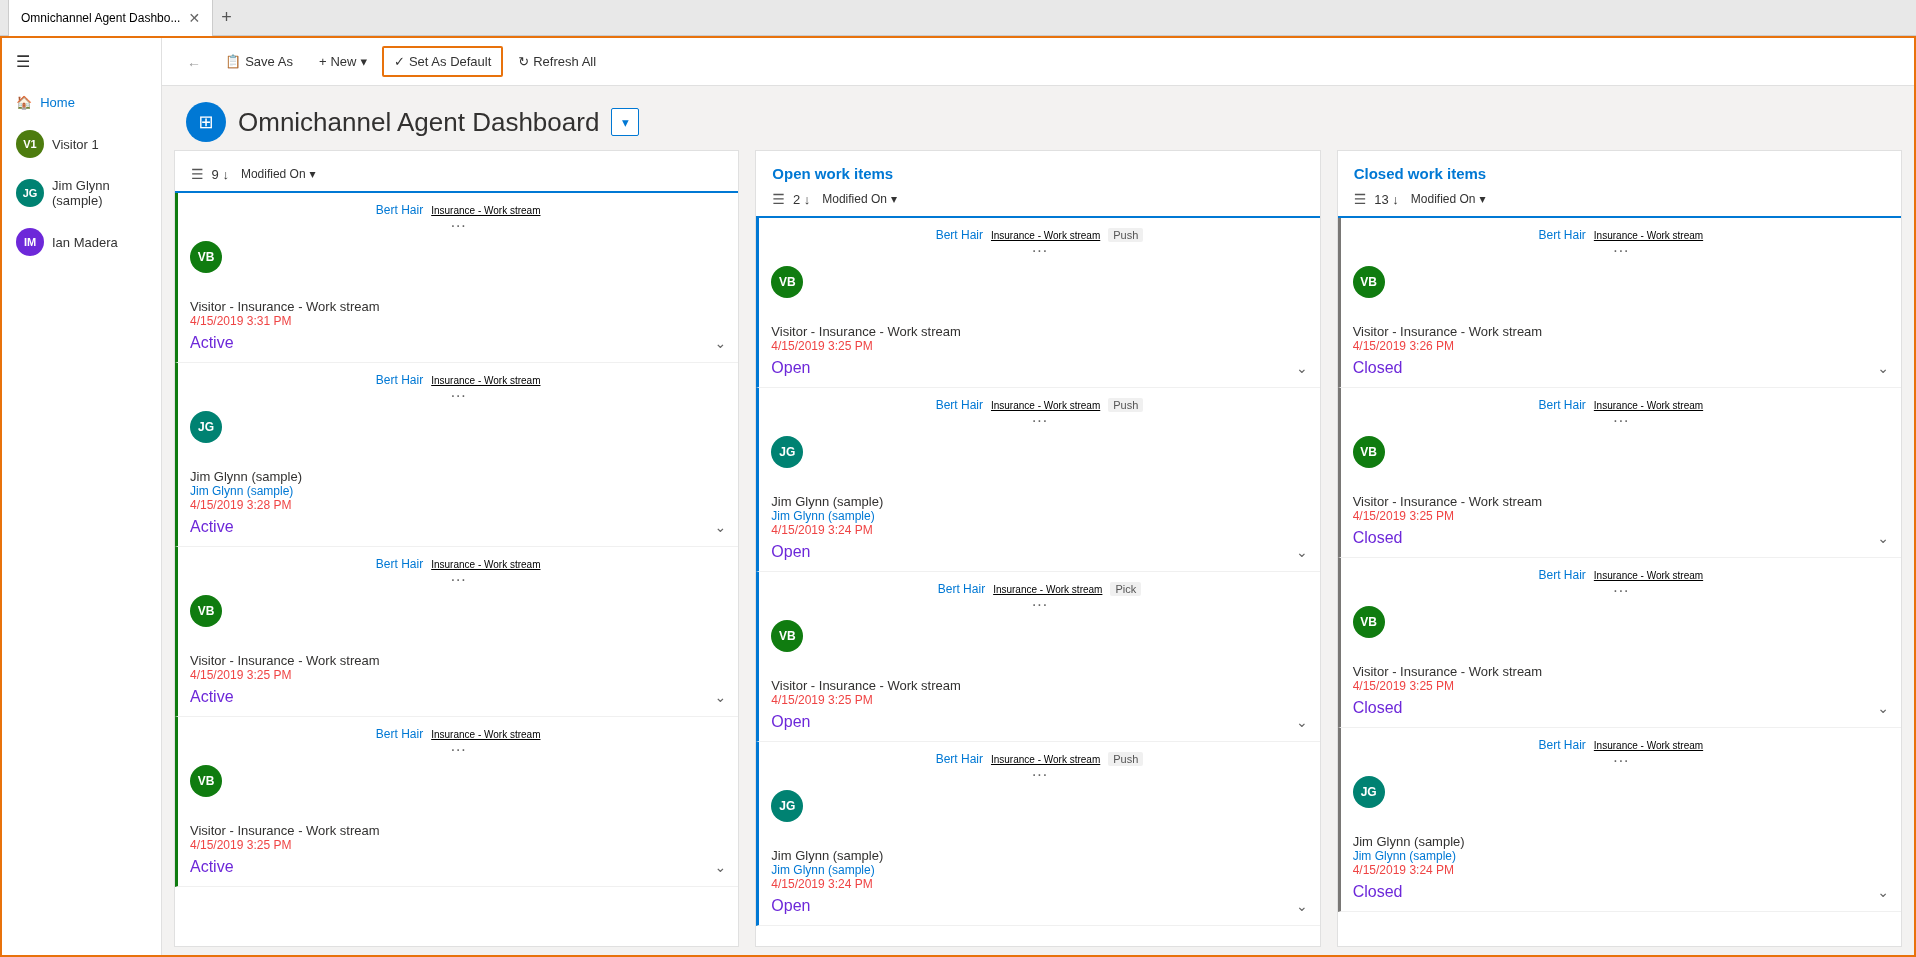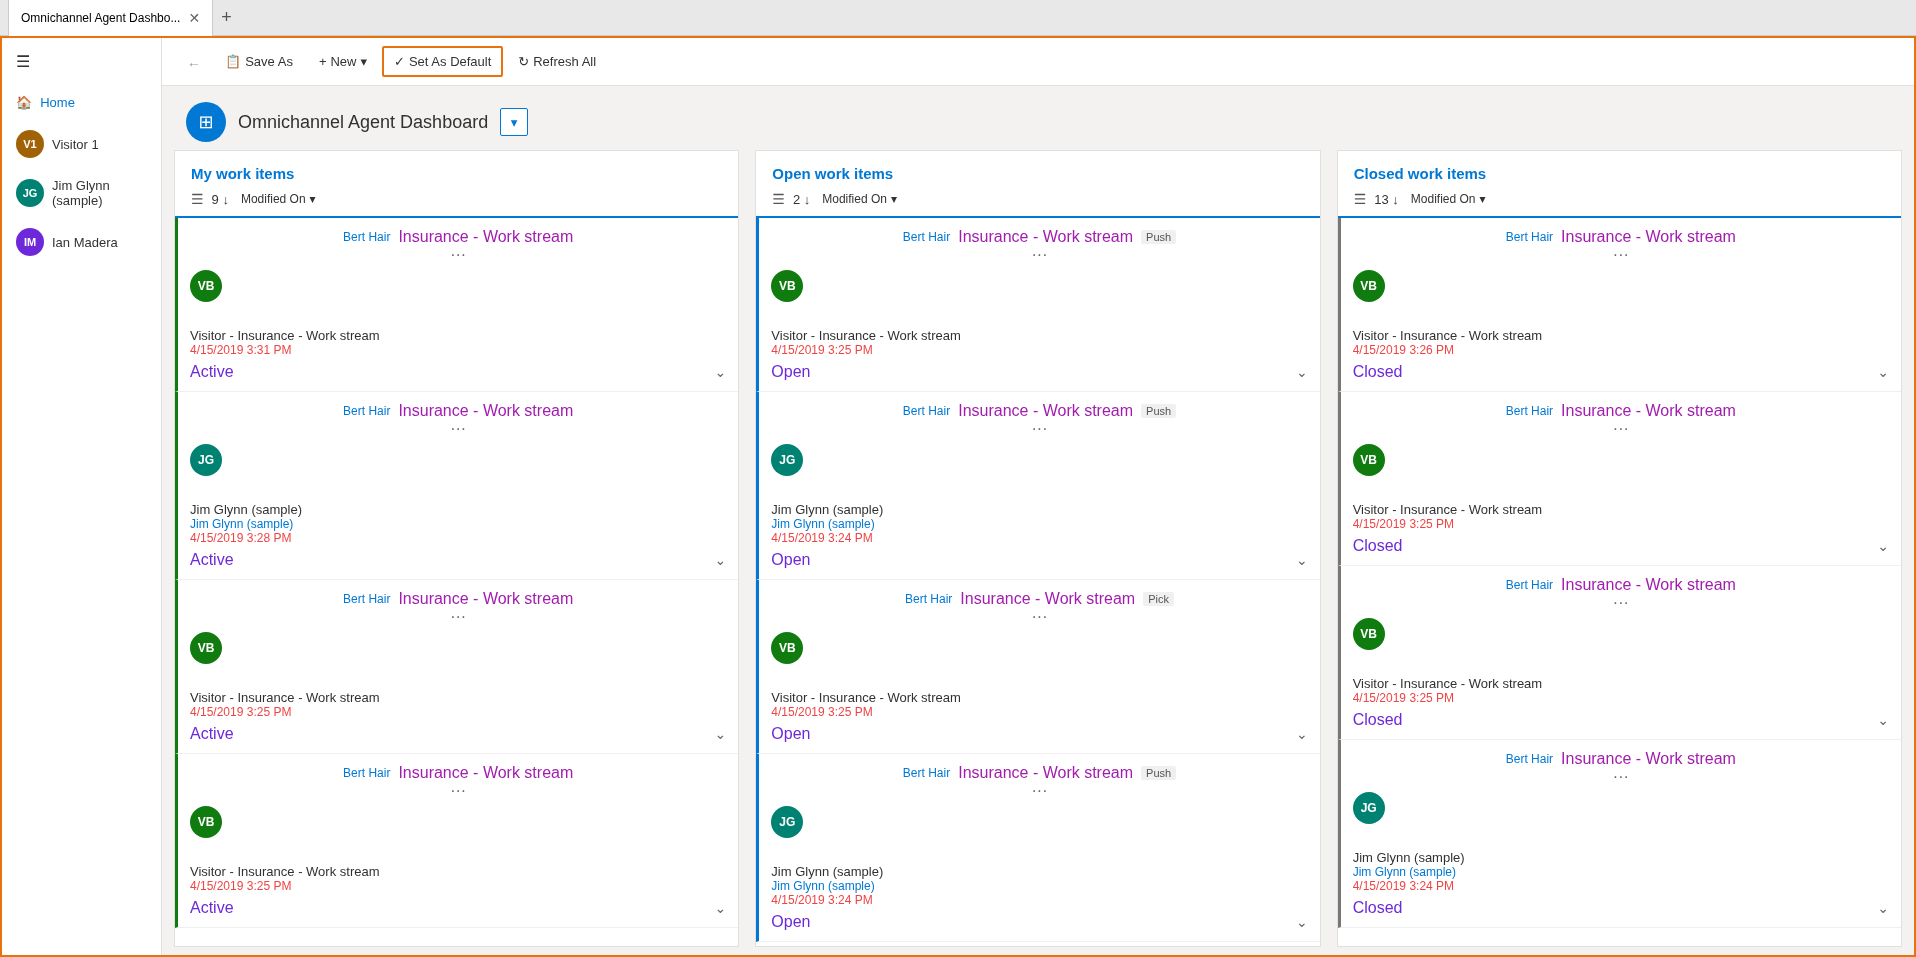--- a/index.html
+++ b/index.html
@@ -132,21 +132,21 @@
       height: 40px;
       border-radius: 50%;
       background: #0078d4;
       display: flex;
       align-items: center;
       justify-content: center;
       color: white;
       font-size: 18px;
     }
     .page-title {
-      font-size: 18px;
+      font-size: 26px;
       font-weight: 300;
       color: #323130;
     }
     .page-title-dropdown {
       width: 28px;
       height: 28px;
       border: 1px solid #0078d4;
       background: white;
       cursor: pointer;
       display: flex;
@@ -233,22 +233,23 @@
       gap: 8px;
       align-items: center;
       flex-wrap: wrap;
     }
     .agent-name {
       color: #0078d4;
       font-size: 12px;
       cursor: pointer;
     }
     .work-stream {
-      color: #a21caf;
-      font-size: 16px;
+      color: #000000;
+      font-size: 10px;
+      text-decoration: underline;
     }
     .push-badge, .pick-badge {
       font-size: 11px;
       color: #555;
       background: #f0f0f0;
       padding: 1px 5px;
       border-radius: 2px;
     }
     .item-more { color: #666; cursor: pointer; font-size: 16px; }
     .work-item-body {
@@ -298,21 +299,21 @@
 
   <div class="sidebar">
     <div class="sidebar-hamburger">☰</div>
     <div class="sidebar-item home">
       <span>🏠</span>
       <span>Home</span>
     </div>
 
     <div id="sidebar-visitors">
         <div class="sidebar-item">
-    <div class="sidebar-avatar" style="background:#a16207">V1</div>
+    <div class="sidebar-avatar" style="background:#4d7c0f">V1</div>
     <span>Visitor 1</span>
   </div>
         <div class="sidebar-item">
     <div class="sidebar-avatar" style="background:#008272">JG</div>
     <span>Jim Glynn (sample)</span>
   </div>
         <div class="sidebar-item">
     <div class="sidebar-avatar" style="background:#6d28d9">IM</div>
     <span>Ian Madera</span>
   </div>
@@ -347,21 +348,20 @@
         <span>⊞</span>
       </div>
       <span class="page-title">Omnichannel Agent Dashboard</span>
       <button class="page-title-dropdown">▾</button>
     </div>
 
     <div class="dashboard-grid">
       <div id="columns-container" style="display:flex;flex:1;gap:8px;overflow:hidden;">
           <div class="work-column">
     <div class="column-header">
-      <div class="column-title">My work items</div>
       <div class="column-controls">
         <span style="font-size:14px;">☰</span>
         <span class="column-count">9 ↓</span>
         <button class="sort-btn">
           <span>Modified On</span>
           <span>▾</span>
         </button>
       </div>
     </div>
     <div class="items-list" id="items-my-work">

